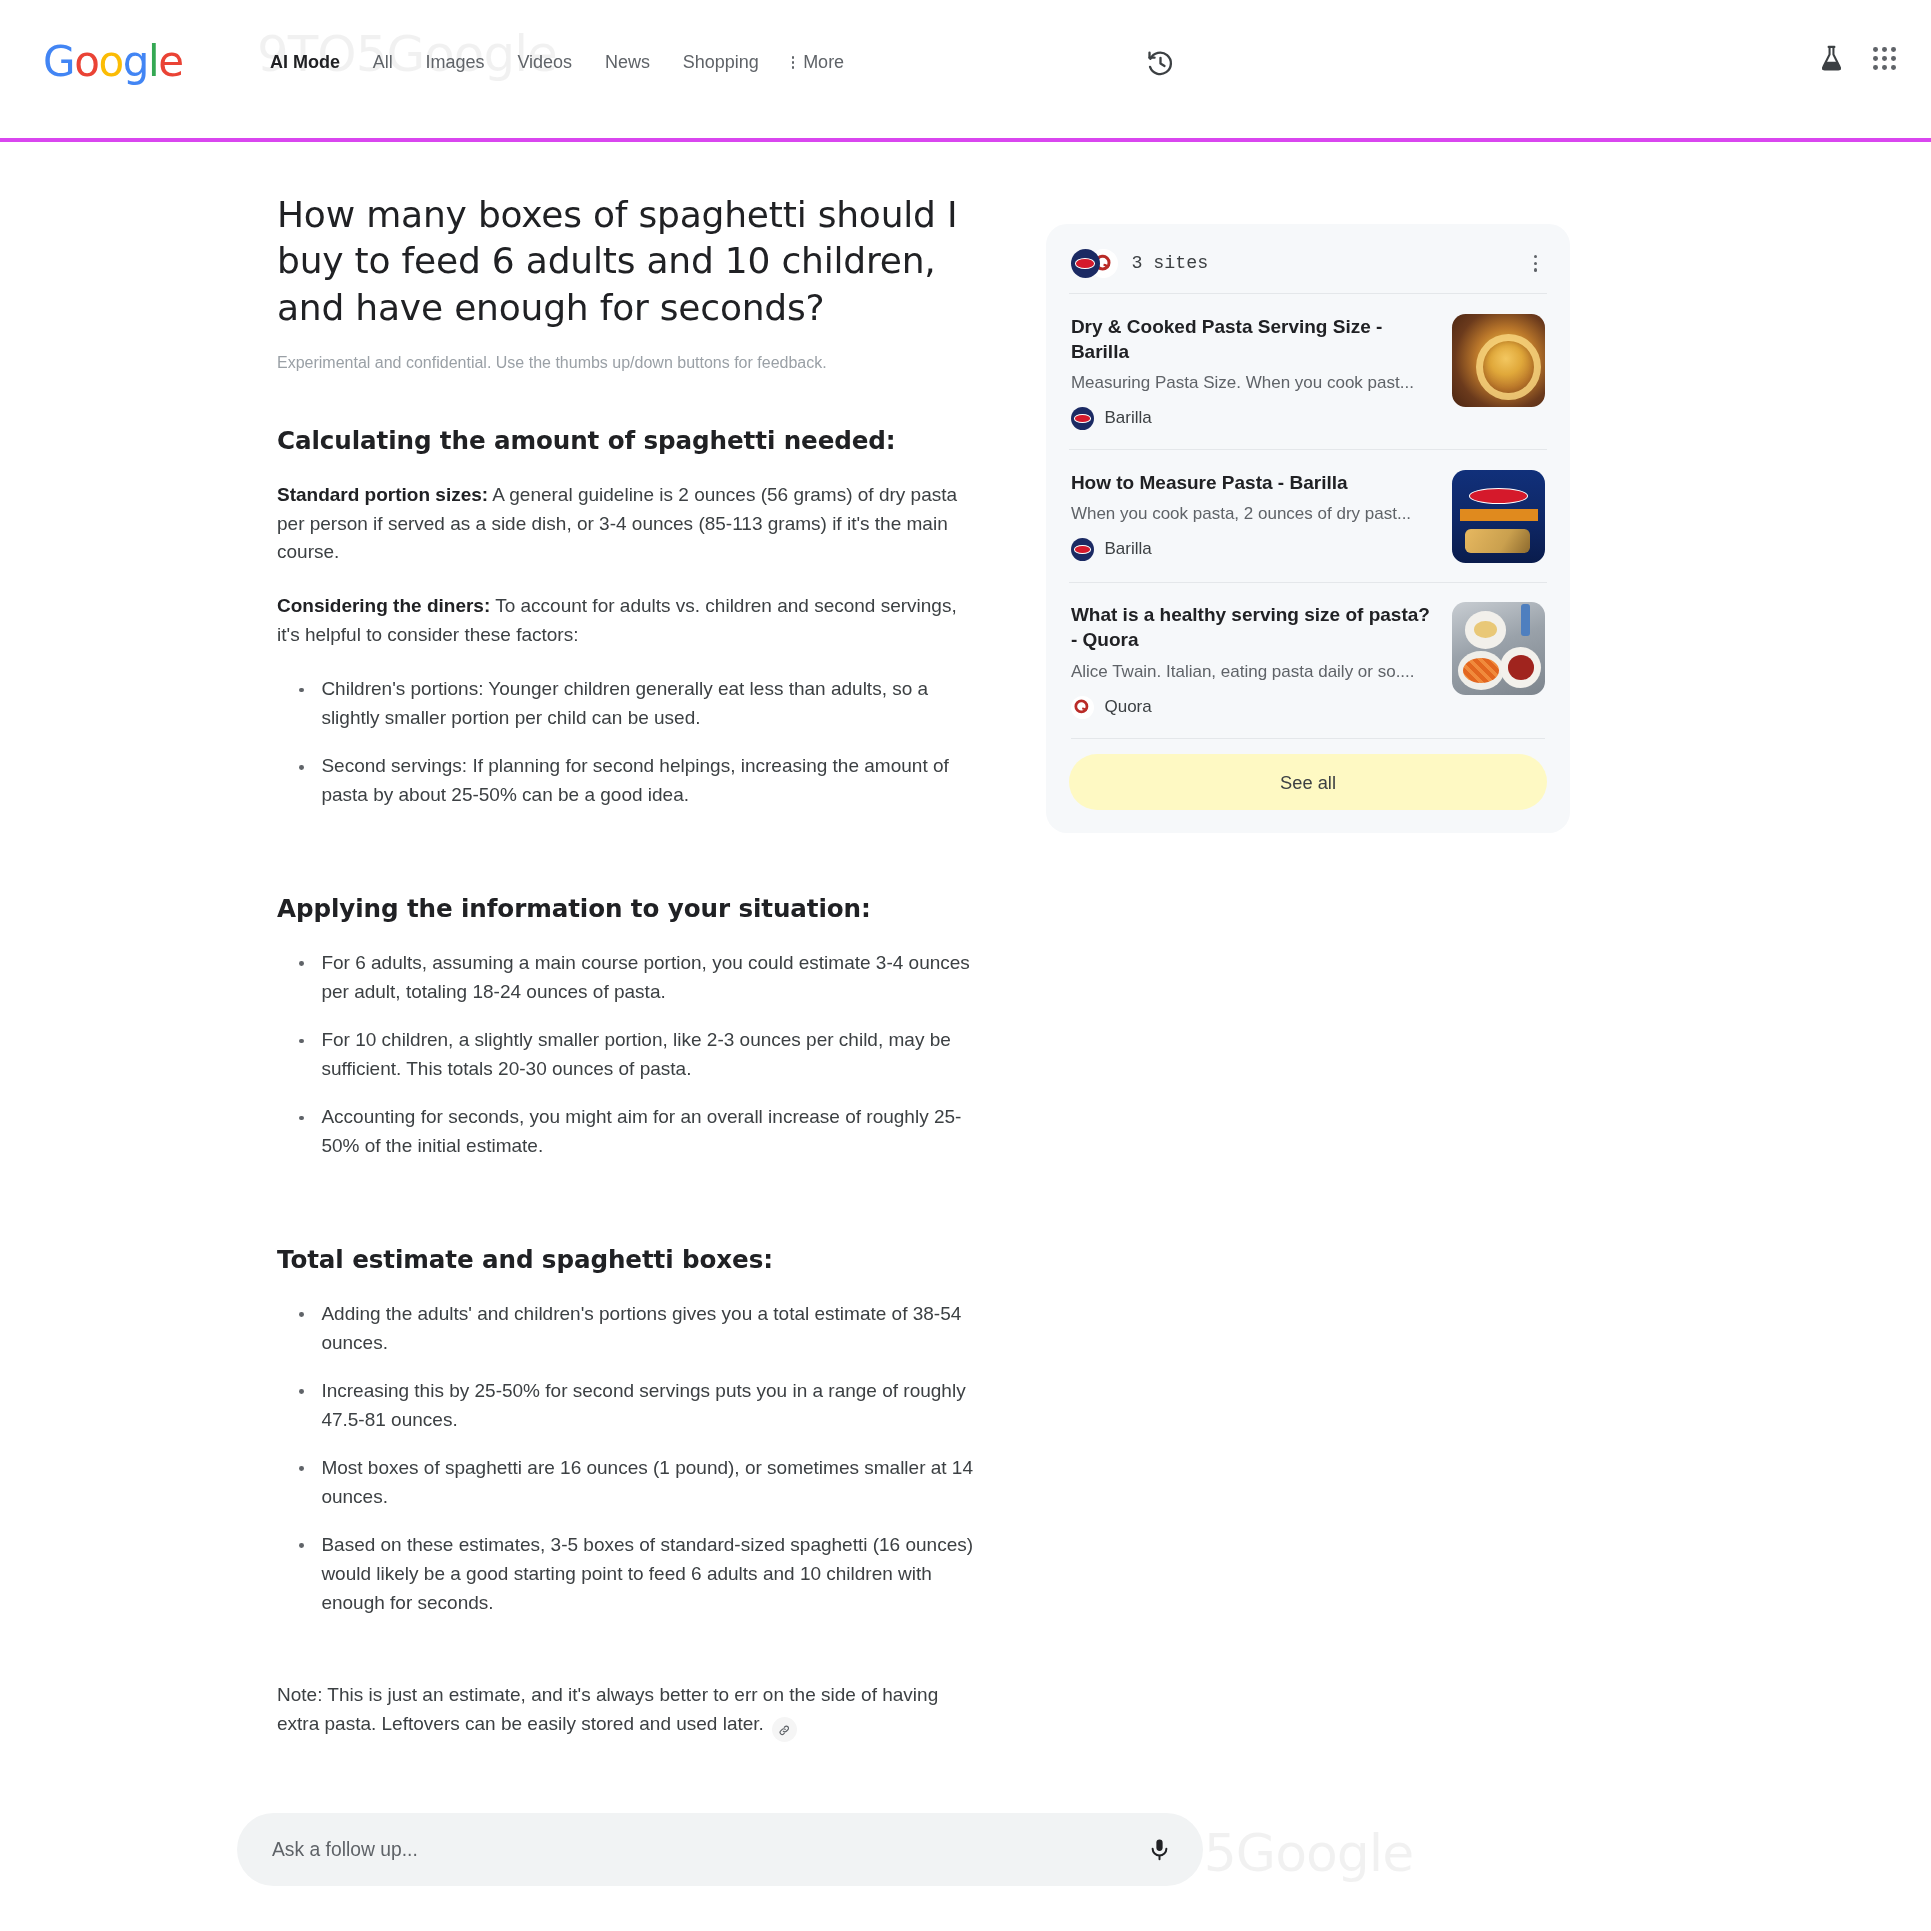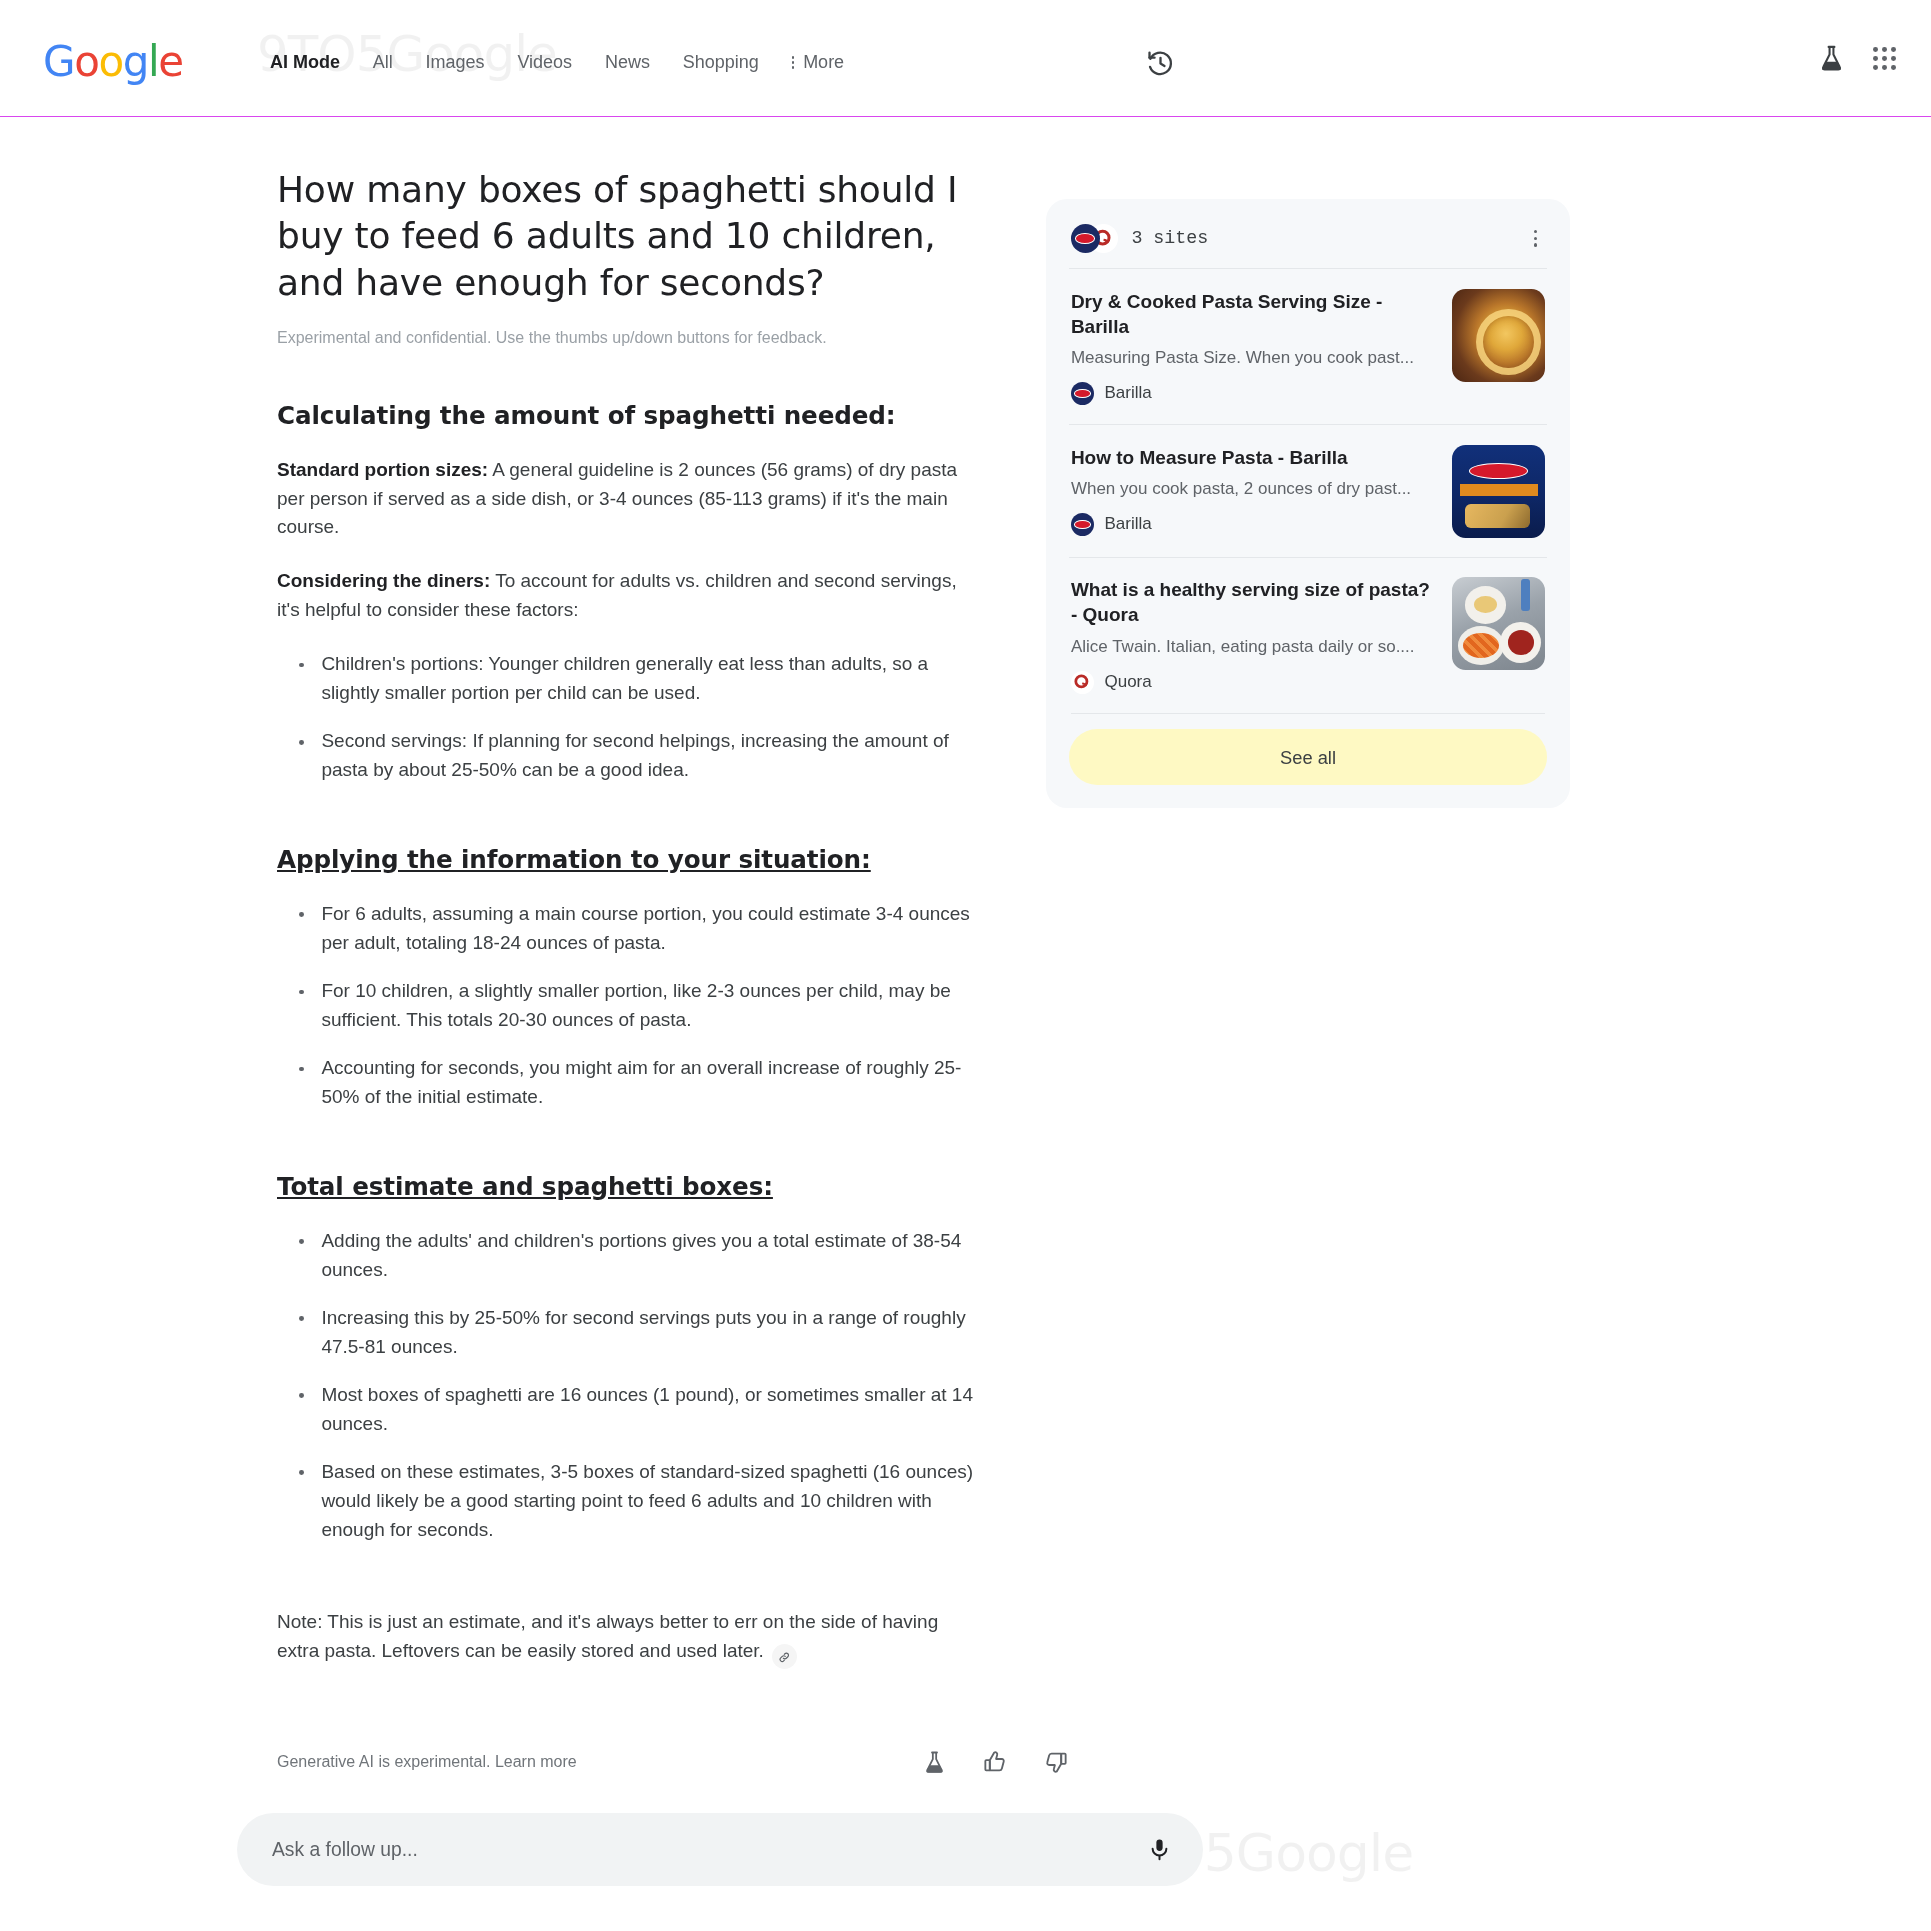--- a/index.html
+++ b/index.html
@@ -7,22 +7,22 @@
     width: 1931px; height: 1931px;
     background: #ffffff;
     font-family: "Liberation Sans", sans-serif;
     -webkit-font-smoothing: antialiased;
   }
   body { position: relative; overflow: hidden; }
 
   
   .header {
     position: relative;
-    height: 117px;
-    border-bottom: 1px solid #d946ef;
+    height: 142px;
+    border-bottom: 4px solid #d946ef;
     display: flex;
     align-items: flex-start;
   }
   .logo {
     position: absolute;
     left: 43px; top: 41px;
     font-size: 42px;
     letter-spacing: -1.4px;
     font-family: "DejaVu Sans", sans-serif;
     font-weight: 400;
@@ -141,21 +141,21 @@
   }
   h2.sec-head {
     font-family: "DejaVu Sans", sans-serif;
     font-size: 24.6px;
     font-weight: 700;
     color: #202124;
     letter-spacing: -0.1px;
     margin-top: 51px;
     margin-bottom: 26px;
   }
-  h2.sec-head.gap-lg { margin-top: 60px; text-decoration: underline; }
+  h2.sec-head.gap-lg { margin-top: 84px; }
 
   p.para {
     font-size: 19px;
     line-height: 1.52;
     color: #3c4043;
     margin-bottom: 25px;
     max-width: 888px;
   }
   p.para b { font-weight: 700; color: #202124; }
 

